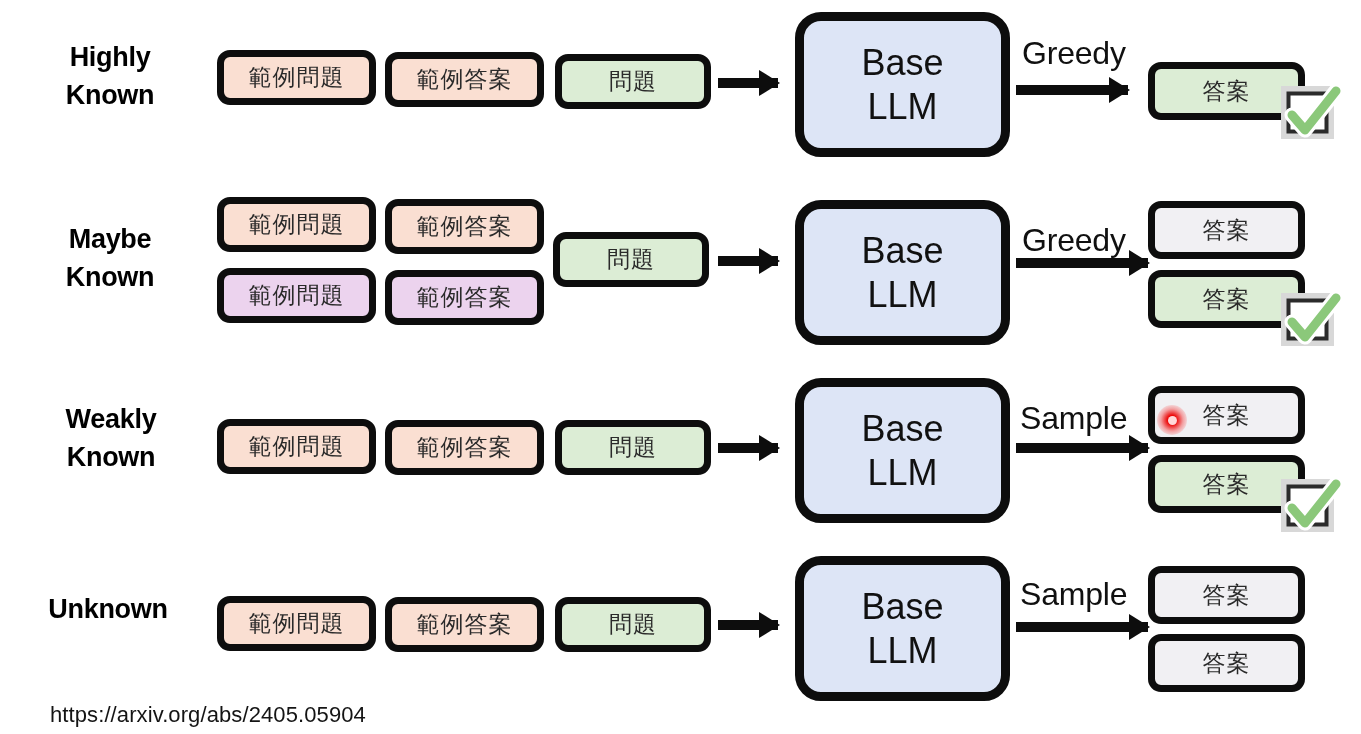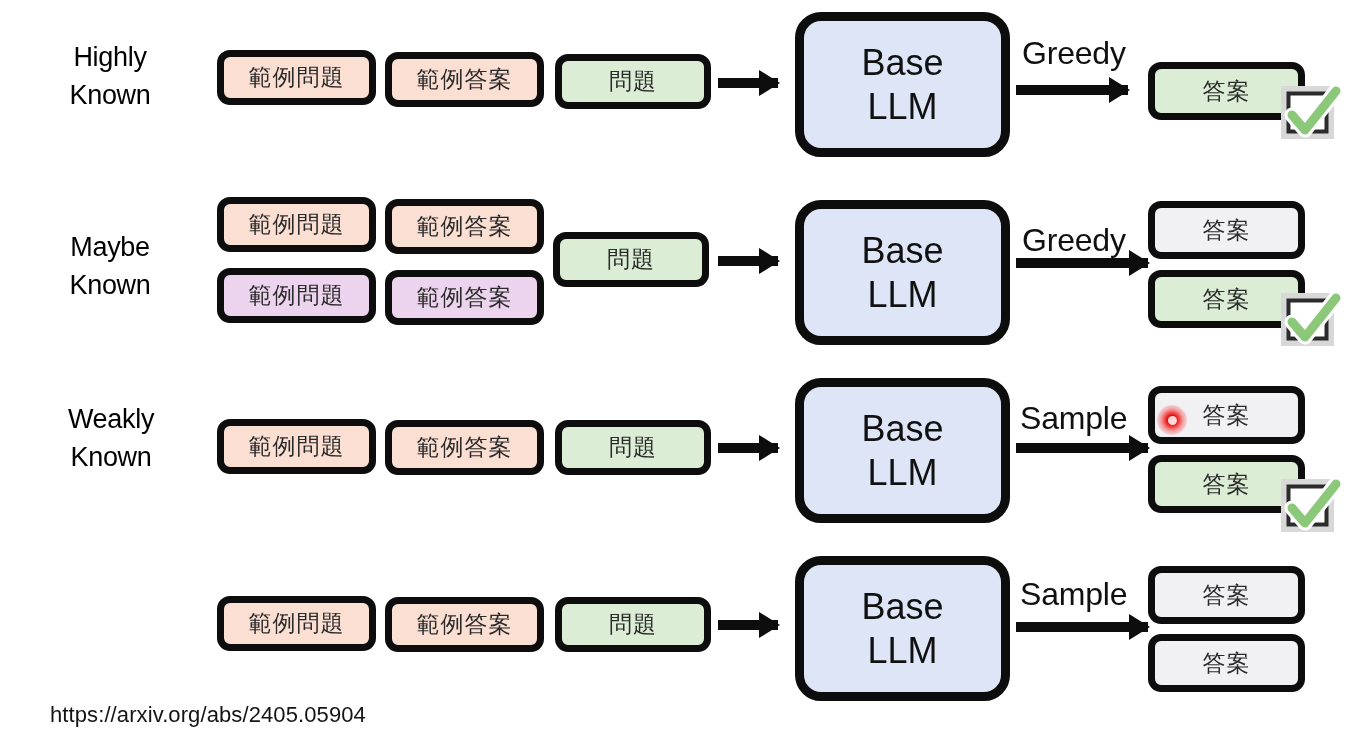--- a/index.html
+++ b/index.html
@@ -15,21 +15,21 @@
     position: relative;
     width: 1361px;
     height: 734px;
     background: #ffffff;
     overflow: hidden;
   }
 
   
   .row-label {
     position: absolute;
-    font-weight: normal;
+    font-weight: bold;
     font-size: 27px;
     line-height: 1.42;
     color: #000000;
     text-align: center;
     letter-spacing: -0.3px;
     white-space: pre-line;
   }
 
   
   .chip {
@@ -156,21 +156,21 @@
   <div class="chip green cjk" style="left:1148px; top:62px; width:157px; height:58px;">答案</div>
   <div class="check-icon" style="left:1280px; top:85px;">
     <svg viewBox="0 0 62 62">
       <rect x="4" y="4" width="47" height="47" fill="#ffffff" stroke="#d8d8d8" stroke-width="6"></rect>
       <rect x="8.5" y="8.5" width="38" height="38" fill="#ffffff" stroke="#2b2b2b" stroke-width="4"></rect>
       <path d="M12 30 L25 45 L56 6" fill="none" stroke="#ffffff" stroke-width="15" stroke-linecap="round" stroke-linejoin="round"></path>
       <path d="M12 30 L25 45 L56 6" fill="none" stroke="#8bc87a" stroke-width="9" stroke-linecap="round" stroke-linejoin="round"></path>
     </svg>
   </div>
 
-  <div class="row-label" style="left:40px; top:228px; width:140px;">Maybe
+  <div class="row-label" style="left:40px; top:220px; width:140px;">Maybe
 Known</div>
 
   <div class="chip pink cjk" style="left:217px; top:197px; width:159px; height:55px;">範例問題</div>
   <div class="chip pink cjk" style="left:385px; top:199px; width:159px; height:55px;">範例答案</div>
 
   <div class="chip purple cjk" style="left:217px; top:268px; width:159px; height:55px;">範例問題</div>
   <div class="chip purple cjk" style="left:385px; top:270px; width:159px; height:55px;">範例答案</div>
 
   <div class="chip green cjk" style="left:553px; top:232px; width:156px; height:55px;">問題</div>
 
@@ -220,20 +220,21 @@
   <div class="chip green cjk" style="left:1148px; top:455px; width:157px; height:58px;">答案</div>
   <div class="check-icon" style="left:1280px; top:478px;">
     <svg viewBox="0 0 62 62">
       <rect x="4" y="4" width="47" height="47" fill="#ffffff" stroke="#d8d8d8" stroke-width="6"></rect>
       <rect x="8.5" y="8.5" width="38" height="38" fill="#ffffff" stroke="#2b2b2b" stroke-width="4"></rect>
       <path d="M12 30 L25 45 L56 6" fill="none" stroke="#ffffff" stroke-width="15" stroke-linecap="round" stroke-linejoin="round"></path>
       <path d="M12 30 L25 45 L56 6" fill="none" stroke="#8bc87a" stroke-width="9" stroke-linecap="round" stroke-linejoin="round"></path>
     </svg>
   </div>
 
+  <div class="row-label" style="left:28px; top:590px; width:160px;">Unknown</div>
 
   <div class="chip pink cjk" style="left:217px; top:596px; width:159px; height:55px;">範例問題</div>
   <div class="chip pink cjk" style="left:385px; top:597px; width:159px; height:55px;">範例答案</div>
   <div class="chip green cjk" style="left:555px; top:597px; width:156px; height:55px;">問題</div>
 
   <div class="arrow" style="left:718px; top:620px; width:60px;"></div>
 
   <div class="llm-box" style="left:795px; top:556px; width:215px; height:145px;">
     <span class="l1">Base</span>
     <span class="l2">LLM</span>

